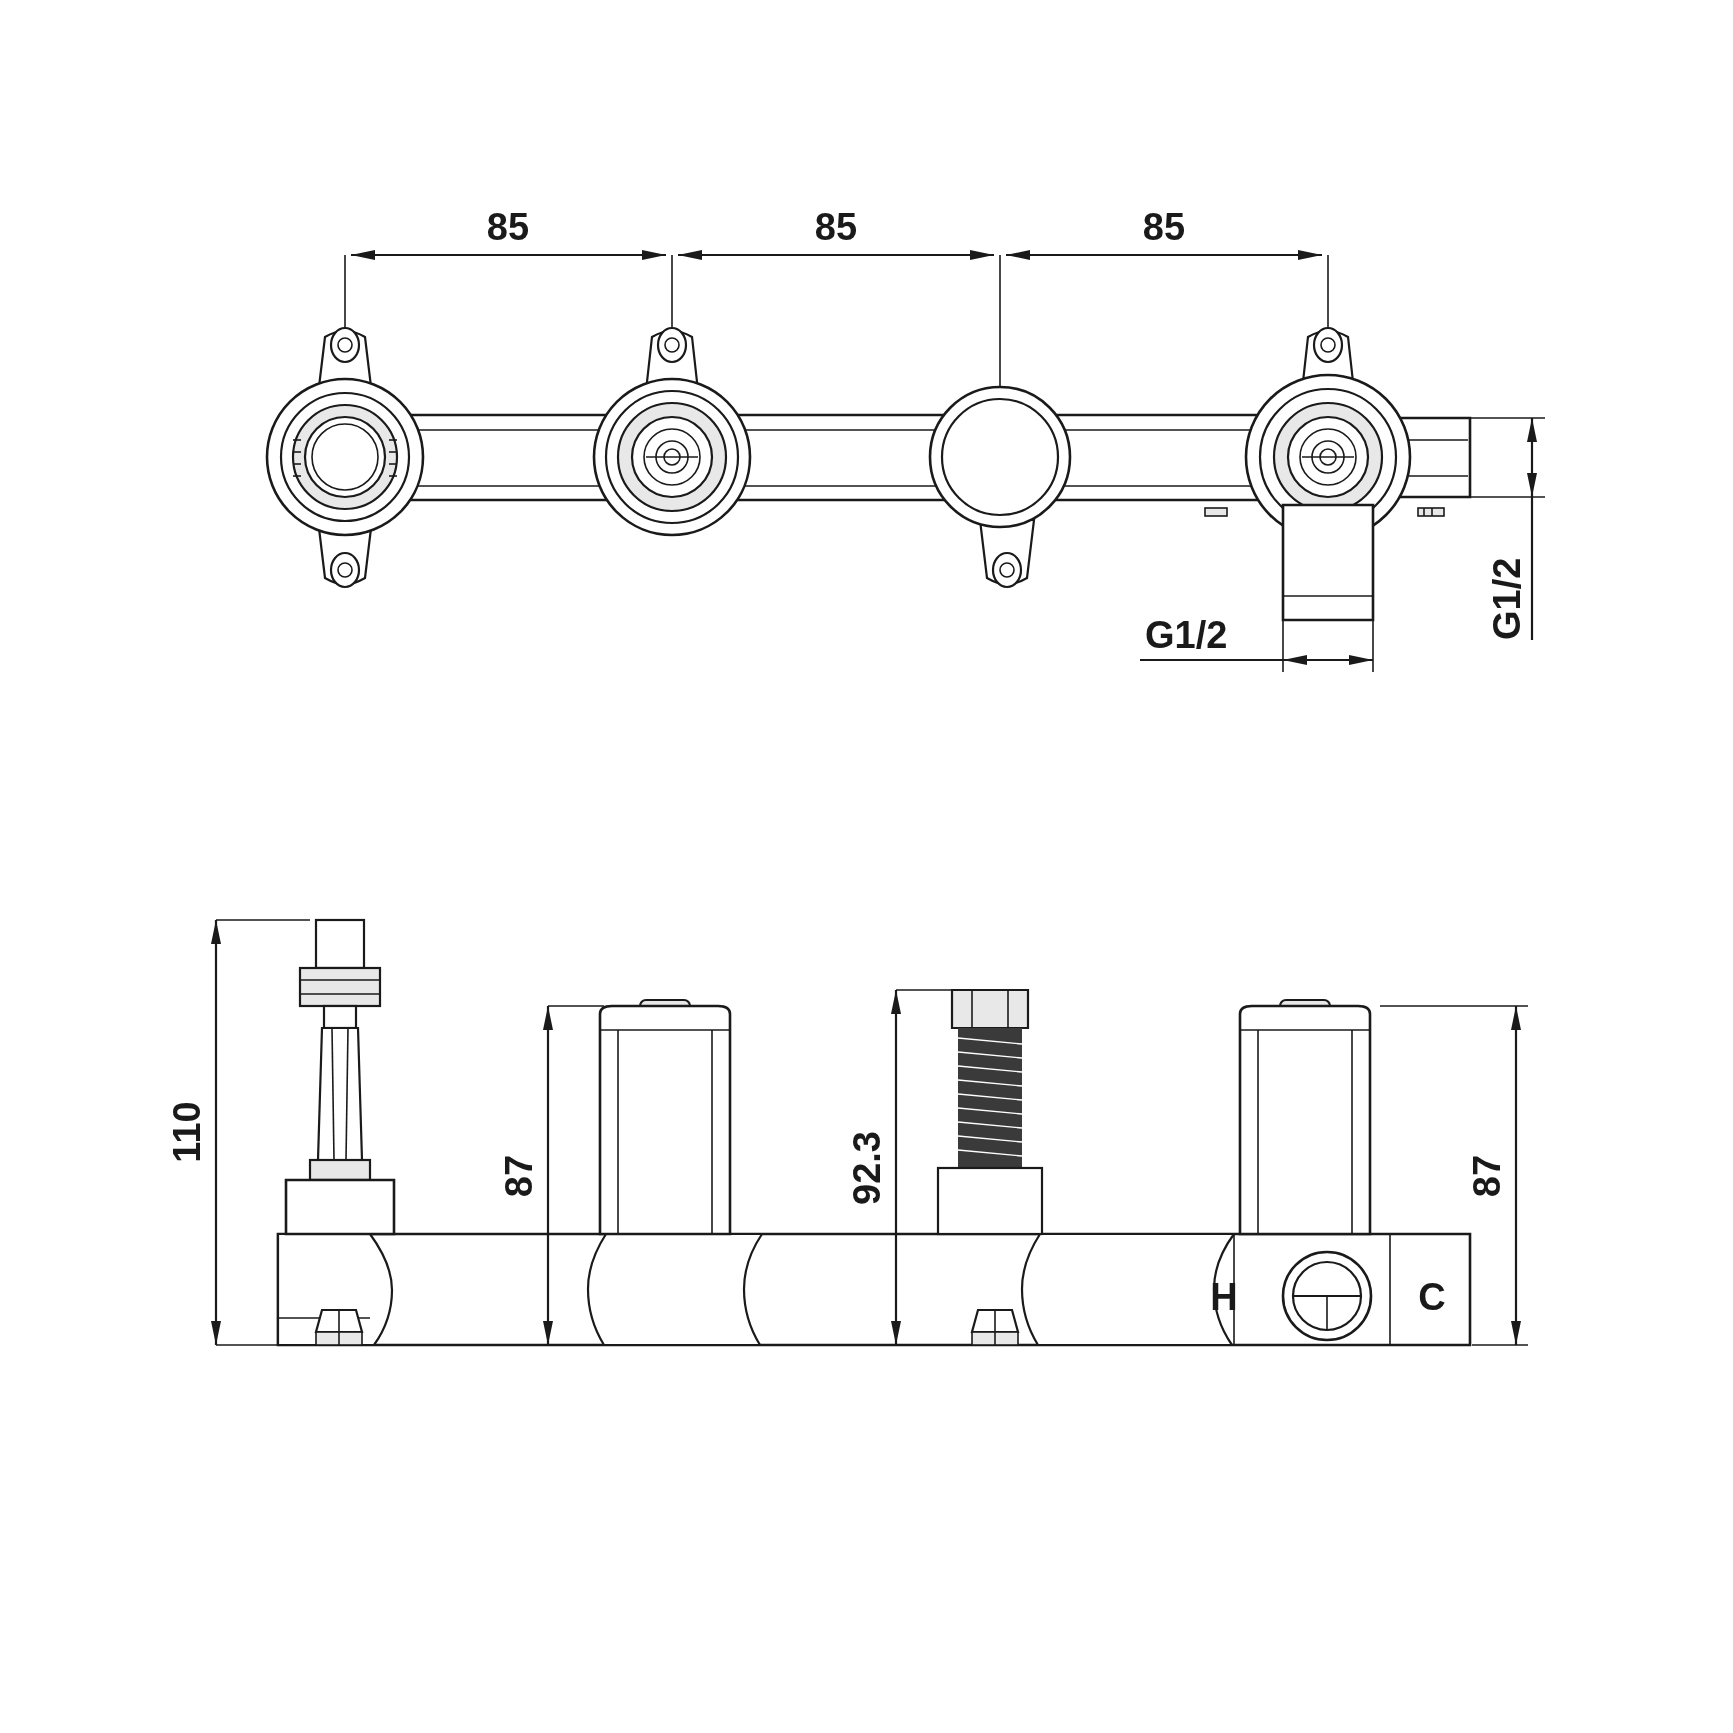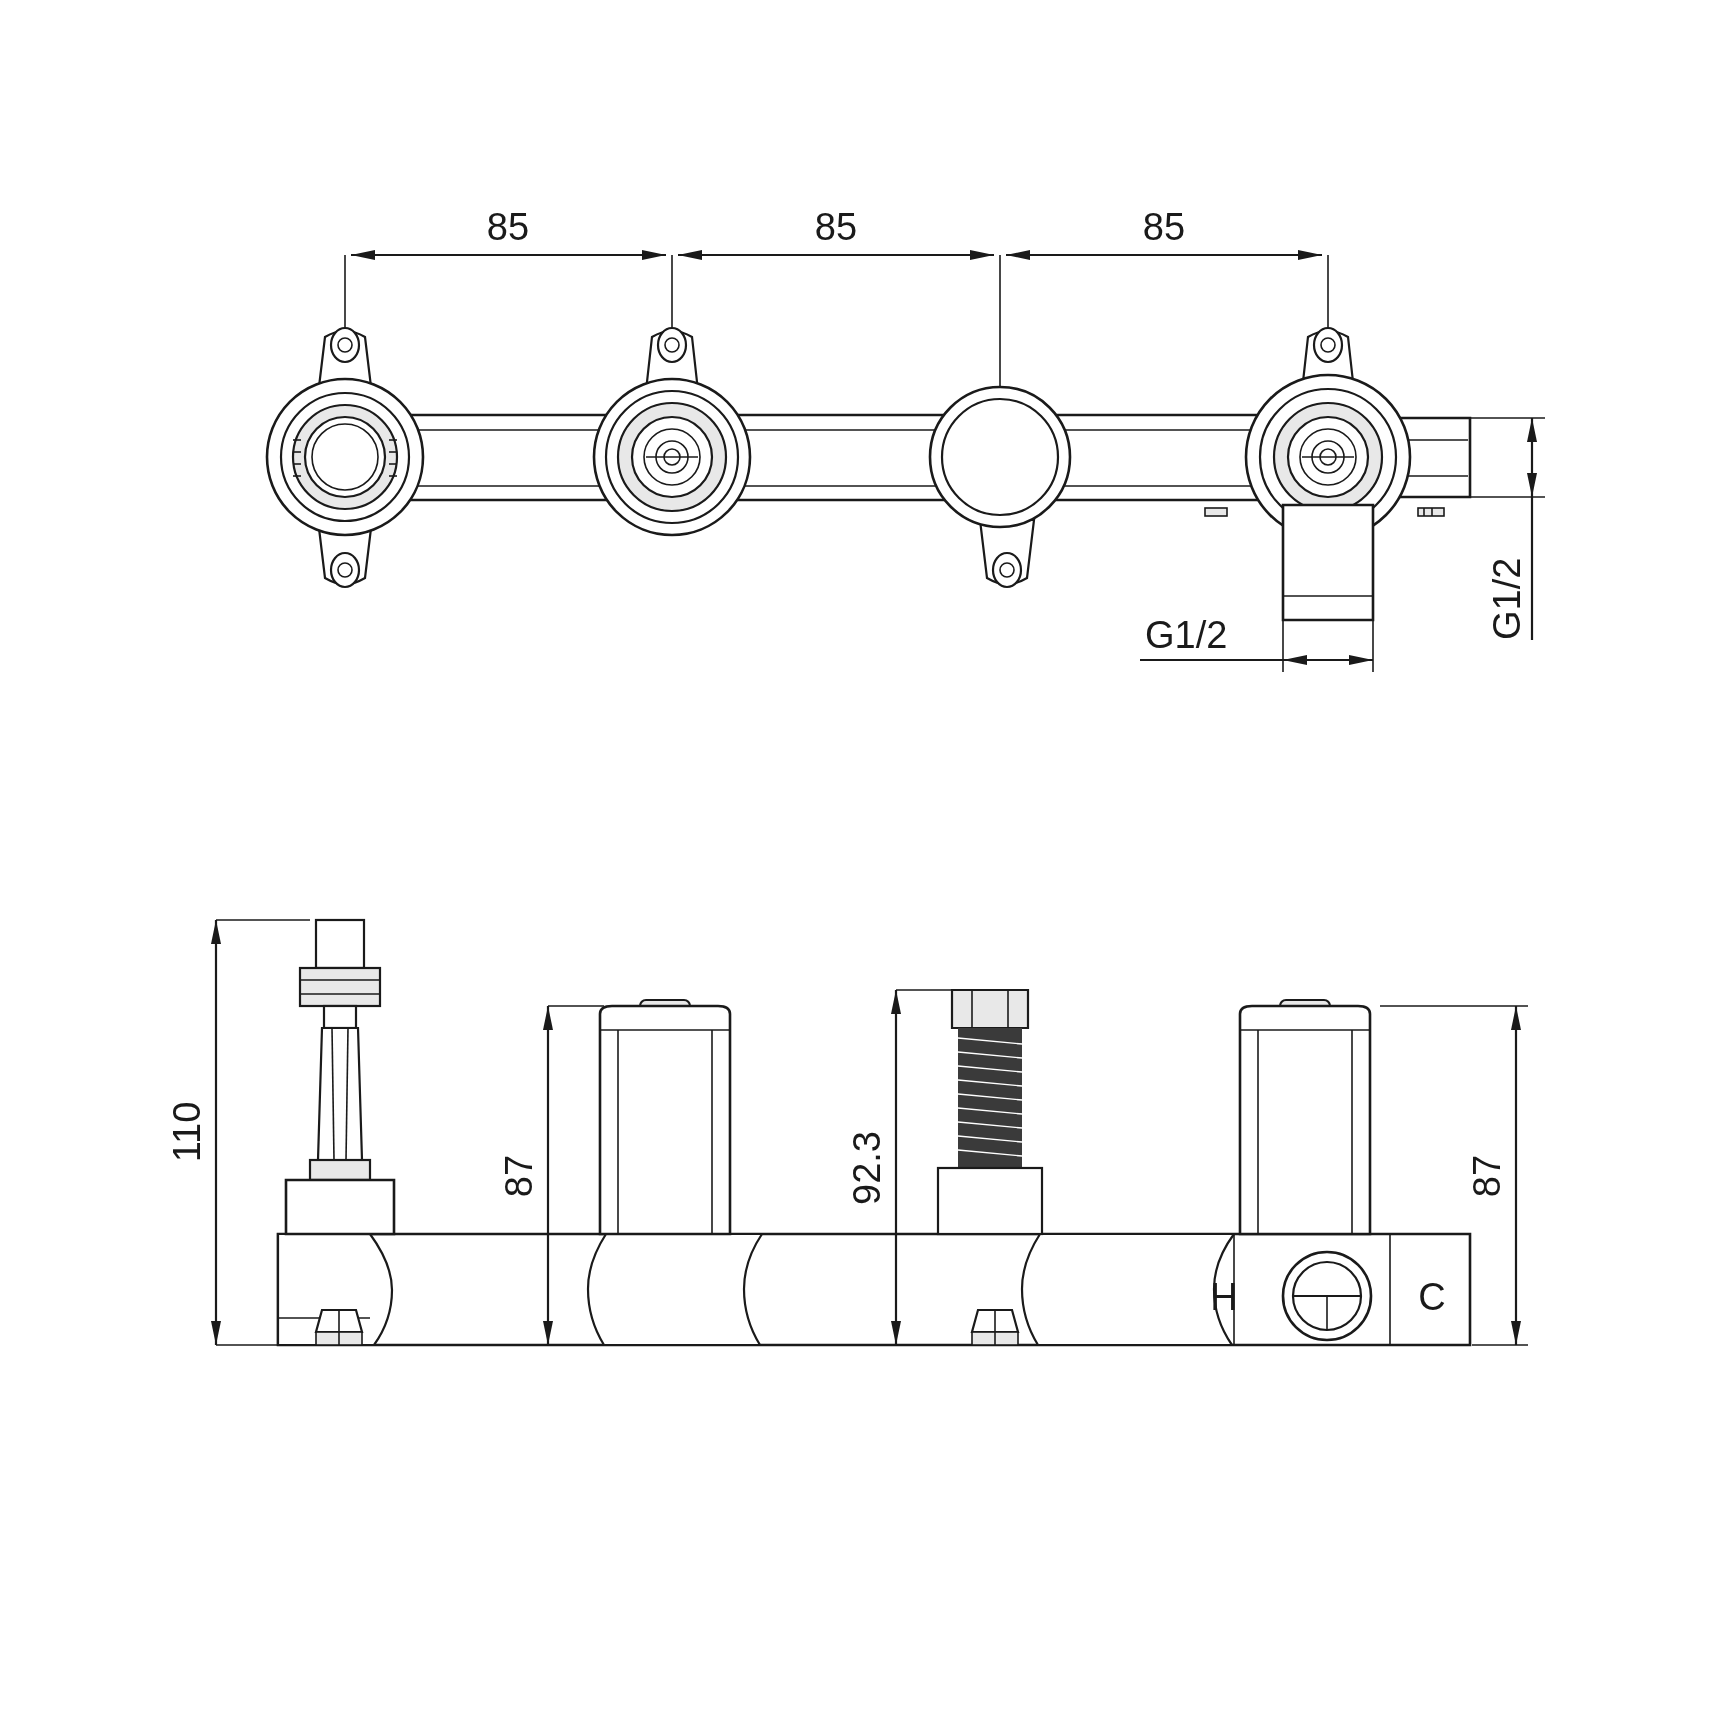--- a/index.html
+++ b/index.html
@@ -1,17 +1,17 @@
 <!DOCTYPE html>
 <html><head>
 <meta charset="utf-8">
 <style>
   html,body{margin:0;padding:0;background:#ffffff;}
   body{width:1733px;height:1733px;position:relative;font-family:"Liberation Sans",sans-serif;color:#1a1a1a;overflow:hidden;}
-  .stage{position:absolute;left:0;top:0;width:1733px;height:1372px;}
+  .stage{position:absolute;left:0;top:0;width:1733px;height:1372px;font-weight:bold;}
   svg{display:block;}
   .dimtext{font-family:"Liberation Sans",sans-serif;font-size:38px;fill:#1a1a1a;}
   .dimtext-v{font-family:"Liberation Sans",sans-serif;font-size:38px;fill:#1a1a1a;}
   .ln{stroke:#1a1a1a;fill:none;}
   .thin{stroke-width:1.6;}
   .med{stroke-width:2.2;}
   .thick{stroke-width:2.6;}
   .fillw{fill:#ffffff;}
   .fillgg{fill:#e8e8e8;}
   .dark{fill:#3a3a3a;}

